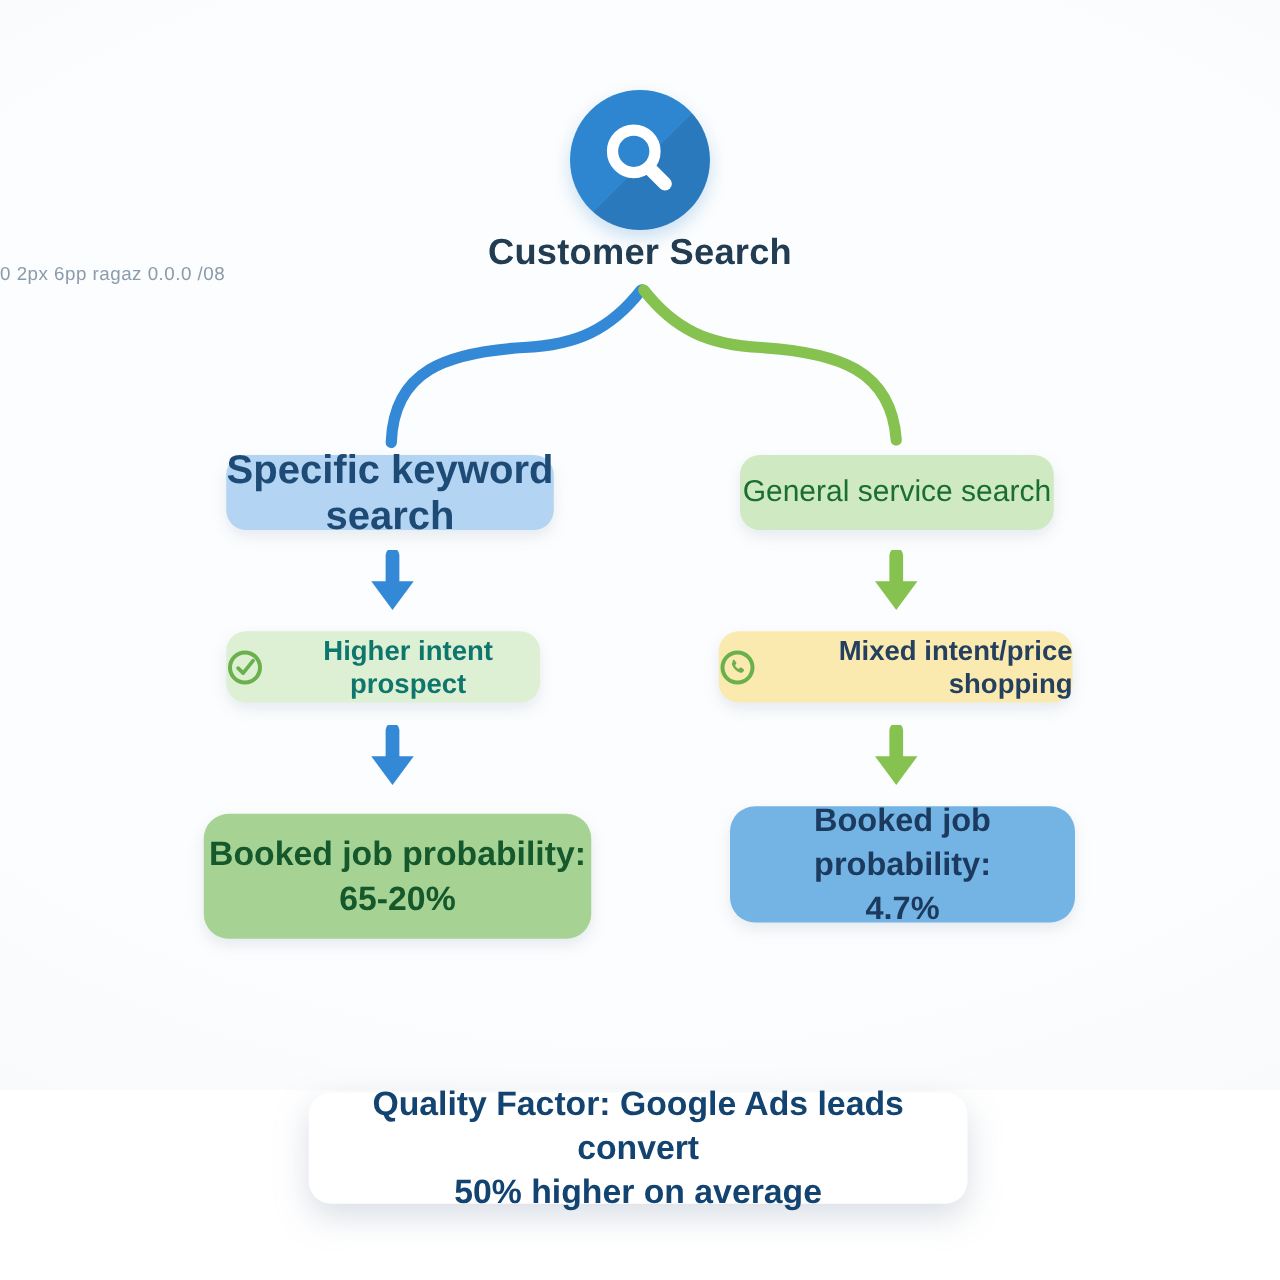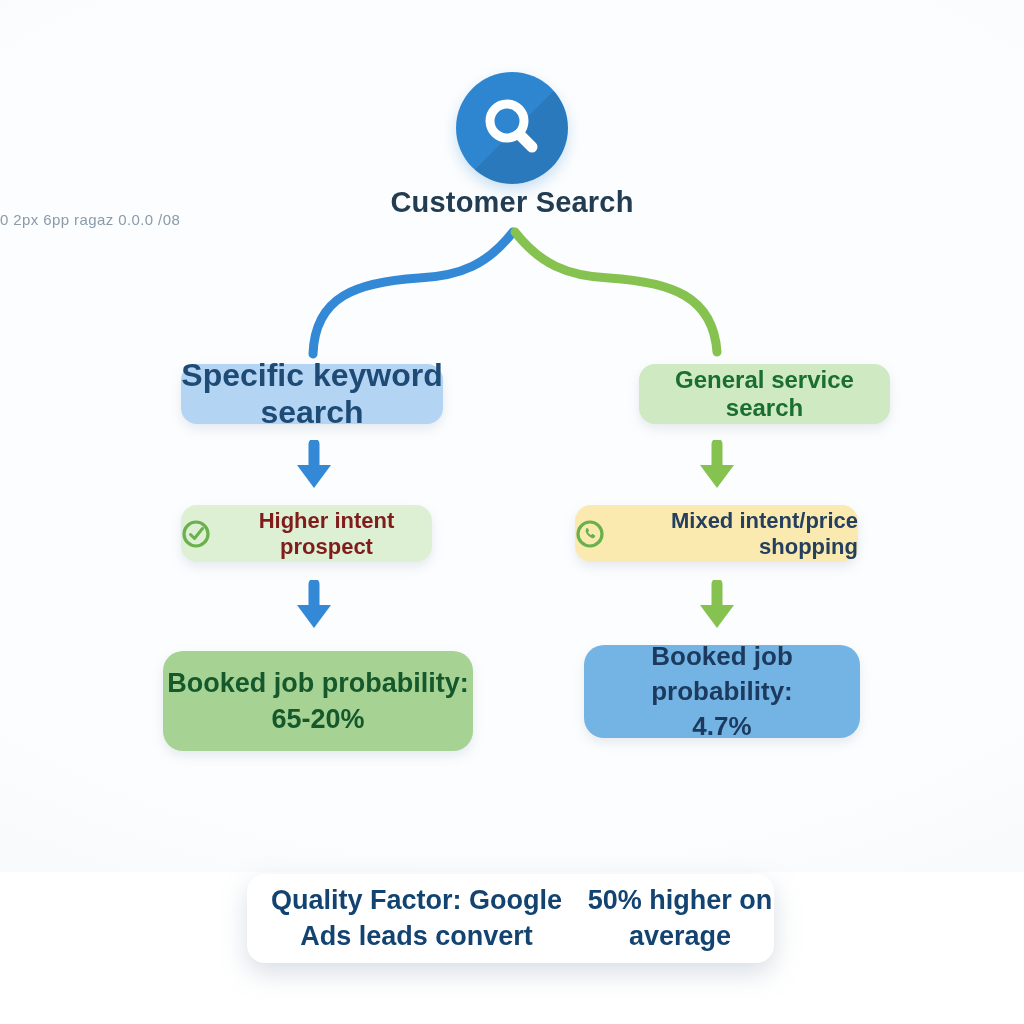--- a/index.html
+++ b/index.html
@@ -53,38 +53,38 @@
 
   
   .node{
     display:flex;align-items:center;justify-content:center;
     text-align:center;border-radius:16px;
     box-shadow:0 5px 12px rgba(130,150,170,.18);
   }
   .kw-left{left:181px;top:364px;width:262px;height:60px;
     background:var(--lightblue-bg);color:#1e4b75;font-size:32px;font-weight:700;}
   .kw-right{left:592px;top:364px;width:251px;height:60px;
-    background:var(--lightgreen-bg);color:var(--darkgreen-text);font-size:24px;font-weight:700;margin-left:47px;}
+    background:var(--lightgreen-bg);color:var(--darkgreen-text);font-size:24px;font-weight:400;}
 
   .intent-left{left:181px;top:505px;width:251px;height:57px;gap:10px;
-    background:var(--palegreen-bg);color:#7f1d1d;font-size:22px;font-weight:700;}
+    background:var(--palegreen-bg);color:#0f766e;font-size:22px;font-weight:700;}
   .intent-right{left:575px;top:505px;width:283px;height:57px;gap:10px;
     background:var(--yellow-bg);color:#25405f;font-size:22px;font-weight:700;text-align:right;}
 
   .prob{flex-direction:column;line-height:1.35;border-radius:20px;font-weight:700;}
   .prob-left{left:163px;top:651px;width:310px;height:100px;
     background:var(--medgreen-bg);color:var(--deepgreen-text);font-size:27px;}
   .prob-right{left:584px;top:645px;width:276px;height:93px;
     background:var(--medblue-bg);color:var(--deepnavy-text);font-size:26px;}
 
   .footer-note{
     left:247px;top:874px;width:527px;height:89px;
     background:#ffffff;border-radius:18px;
     box-shadow:0 10px 26px rgba(145,160,180,.35);
-    display:flex;flex-direction:row;align-items:center;justify-content:center;
+    display:flex;flex-direction:column;align-items:center;justify-content:center;
     color:#134471;font-size:27px;font-weight:700;line-height:1.3;text-align:center;
   }
 
   .arrow{width:48px;height:52px;}
   .icon-badge{flex:0 0 auto;display:flex;}
 </style>
 </head>
 <body>
 
 <div class="canvas">

